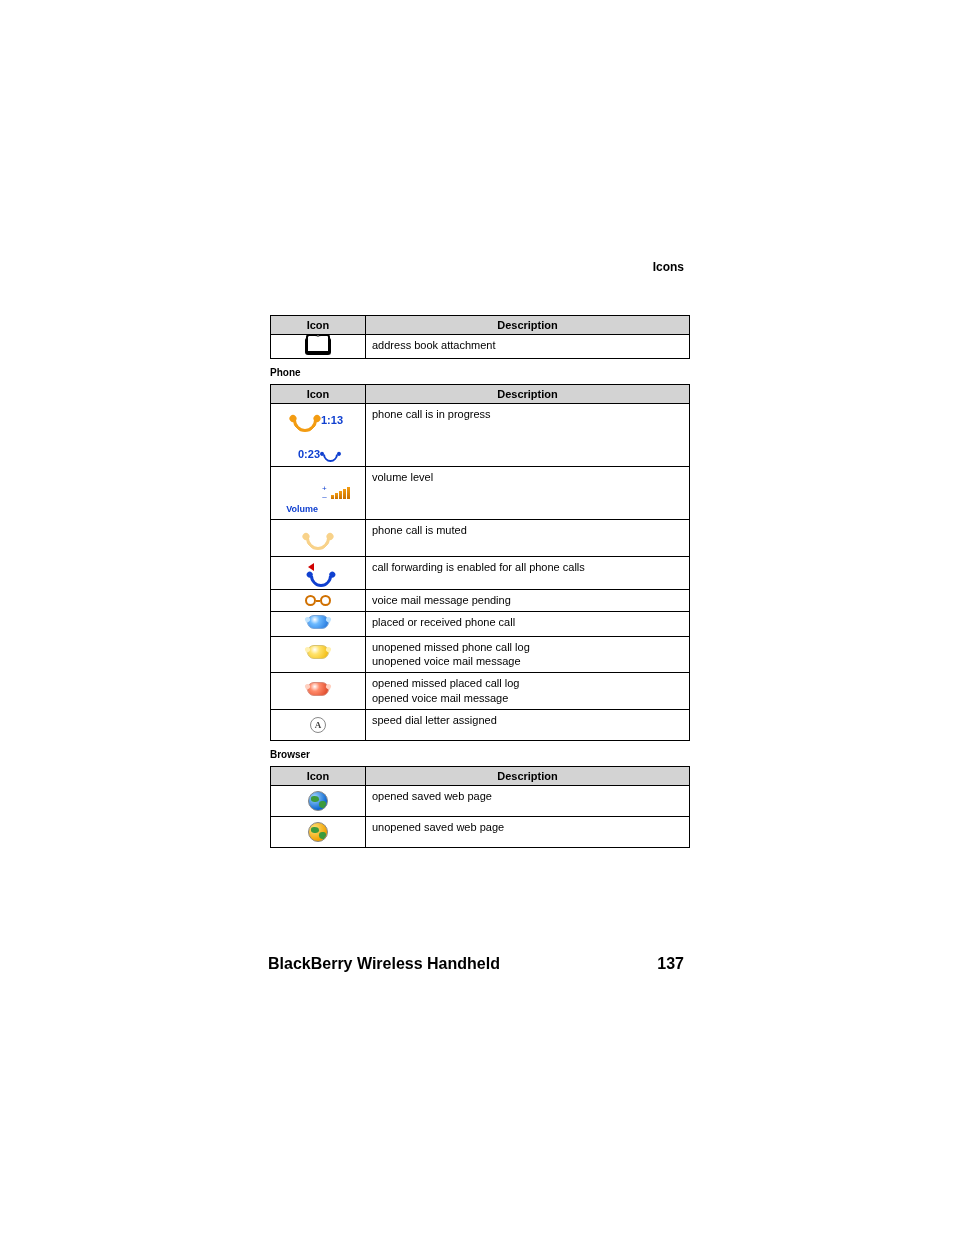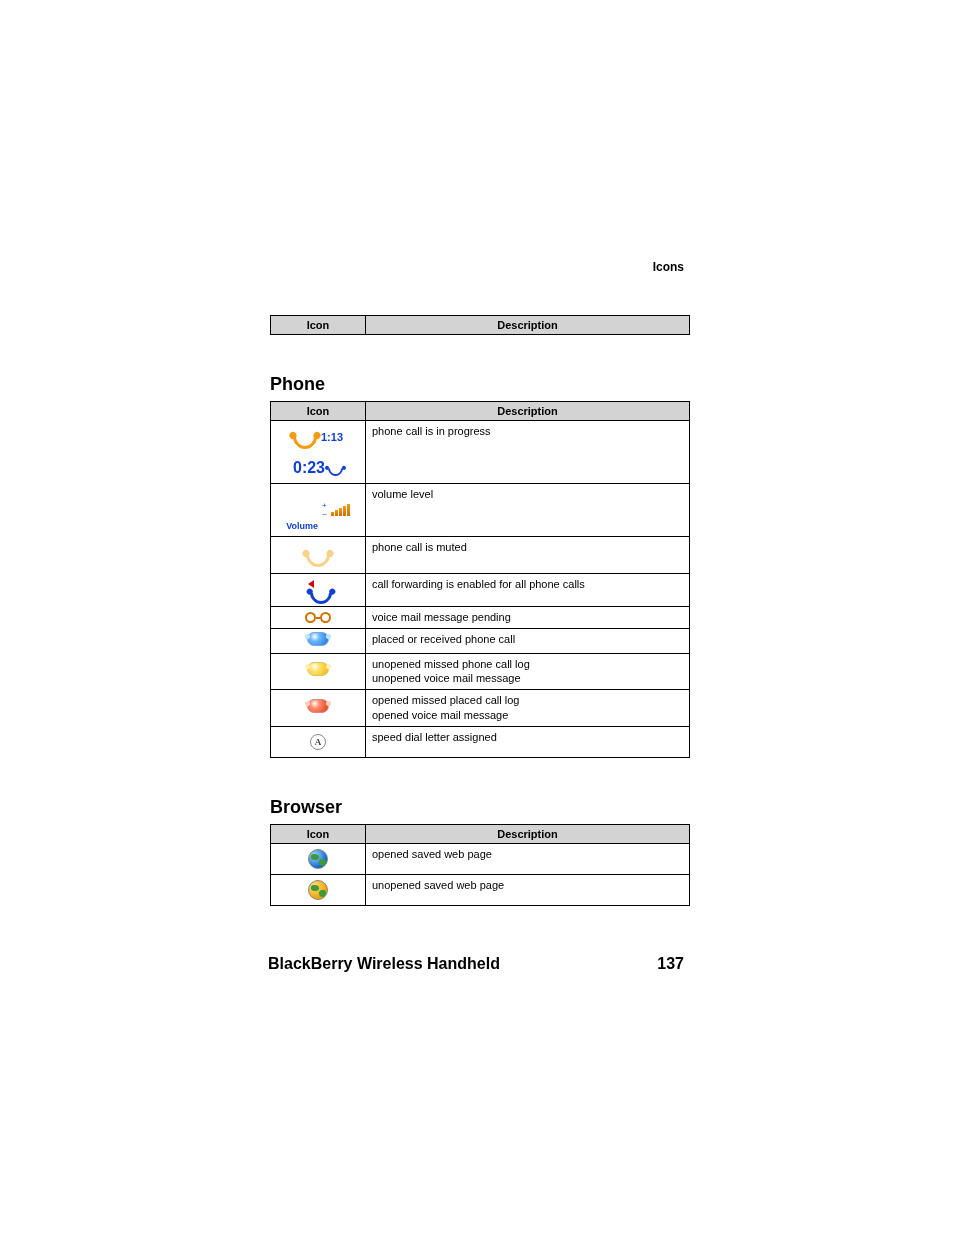--- a/index.html
+++ b/index.html
@@ -18,22 +18,22 @@
   }
   .header-right {
     position: absolute;
     top: 260px;
     right: 270px;
     font-weight: bold;
     font-size: 12px;
   }
   .section-heading {
     font-weight: bold;
-    font-size: 18px;
-    margin: 39px 0 6px 0;
+    font-size: 10px;
+    margin: 8px 0 6px 0;
   }
   table.icon-table {
     border-collapse: collapse;
     width: 420px;
     font-size: 11px;
   }
   table.icon-table th {
     background: #d3d3d3;
     border: 1px solid #000000;
     font-weight: bold;
@@ -91,21 +91,21 @@
   }
   .handset::before, .handset::after {
     content: ""; position: absolute; width: 7px; height: 7px;
     background: #f39c12; border-radius: 50%;
   }
   .handset::before { top: -4px; right: -2px; }
   .handset::after  { bottom: -2px; left: -4px; }
   .phone-progress .txt { color: #1040d0; font-weight: bold; font-size: 11px; text-align: right; }
 
   
-  .phone-timer { display: inline-flex; align-items: center; gap: 3px; color:#1040d0; font-weight:bold; font-size:16px;}
+  .phone-timer { display: inline-flex; align-items: center; gap: 3px; color:#1040d0; font-weight:bold; font-size:11px;}
   .mini-handset {
     width: 11px; height: 11px; border: 2px solid #1040d0;
     border-left-color: transparent; border-top-color: transparent;
     border-radius: 50%; transform: rotate(45deg); position: relative;
   }
   .mini-handset::before, .mini-handset::after {
     content:""; position:absolute; width:4px; height:4px; background:#1040d0; border-radius:50%;
   }
   .mini-handset::before{ top:-3px; right:-2px;}
   .mini-handset::after{ bottom:-2px; left:-3px;}
@@ -214,20 +214,26 @@
 
   <table class="icon-table">
     <colgroup>
         <col class="col-icon">
         <col>
       </colgroup>
     <tbody>
         <tr>
       <th>Icon</th>
       <th>Description</th>
+    </tr>
+    <tr>
+      <td class="icon-cell">
+        <span class="ico ico-book"></span>
+      </td>
+      <td>address book attachment</td>
     </tr>
   </tbody>
     </table>
 
   <div class="section-heading">Phone</div>
   <table class="icon-table">
     <colgroup>
         <col class="col-icon">
         <col>
       </colgroup>

